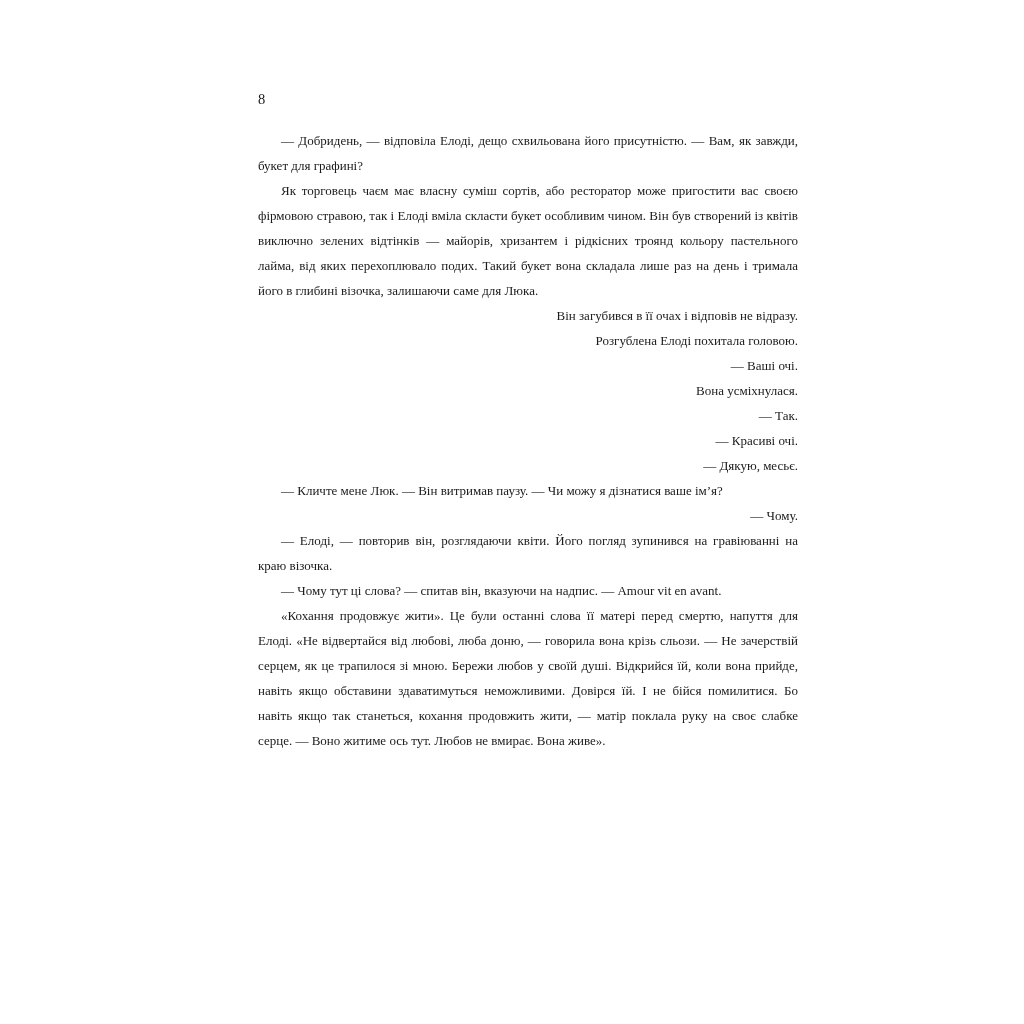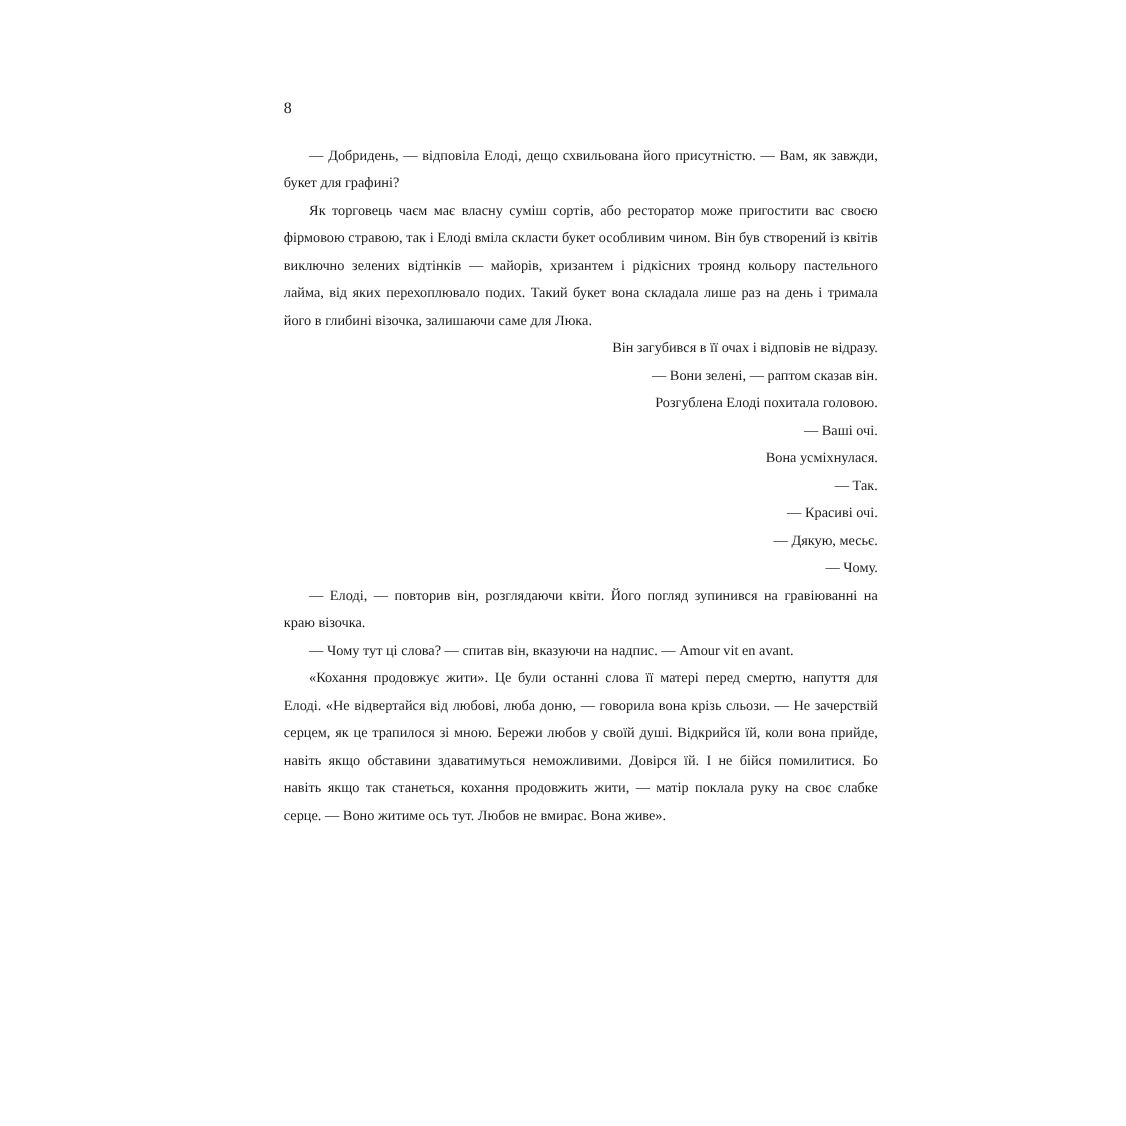--- a/index.html
+++ b/index.html
@@ -63,34 +63,34 @@
   <div class="folio">8</div>
 
   <div class="text-block">
 
     <p class="para last-line-left">— Добридень, — відповіла Елоді, дещо схвильована його присутністю. — Вам, як завжди, букет для графині?</p>
 
     <p class="para last-line-left">Як торговець чаєм має власну суміш сортів, або ресторатор може пригостити вас своєю фірмовою стравою, так і Елоді вміла скласти букет особливим чином. Він був створений із квітів виключно зелених відтінків — майорів, хризантем і рідкісних троянд кольору пастельного лайма, від яких перехоплювало подих. Такий букет вона складала лише раз на день і тримала його в глибині візочка, залишаючи саме для Люка.</p>
 
     <p class="para short">Він загубився в її очах і відповів не відразу.</p>
 
-    <p class="para short">— Вони зелені, — раптом сказав він.</p>
 
     <p class="para short">Розгублена Елоді похитала головою.</p>
 
     <p class="para short">— Ваші очі.</p>
 
     <p class="para short">Вона усміхнулася.</p>
 
     <p class="para short">— Так.</p>
 
     <p class="para short">— Красиві очі.</p>
 
     <p class="para short">— Дякую, месьє.</p>
 
+    <p class="para last-line-left">— Кличте мене Люк. — Він витримав паузу. — Чи можу я дізнатися ваше ім’я?</p>
 
     <p class="para short">— Чому.</p>
 
     <p class="para last-line-left">— Елоді, — повторив він, розглядаючи квіти. Його погляд зупинився на гравіюванні на краю візочка.</p>
 
     <p class="para last-line-left"><span>— Чому тут ці слова? — спитав він, вказуючи на надпис. — </span><span class="ital">Amour vit en avant.</span></p>
 
     <p class="para last-line-left">«Кохання продовжує жити». Це були останні слова її матері перед смертю, напуття для Елоді. «Не відвертайся від любові, люба доню, — говорила вона крізь сльози. — Не зачерствій серцем, як це трапилося зі мною. Бережи любов у своїй душі. Відкрийся їй, коли вона прийде, навіть якщо обставини здаватимуться неможливими. Довірся їй. І не бійся помилитися. Бо навіть якщо так станеться, кохання продовжить жити, — матір поклала руку на своє слабке серце. — Воно житиме ось тут. Любов не вмирає. Вона живе».</p>
 
   </div>

